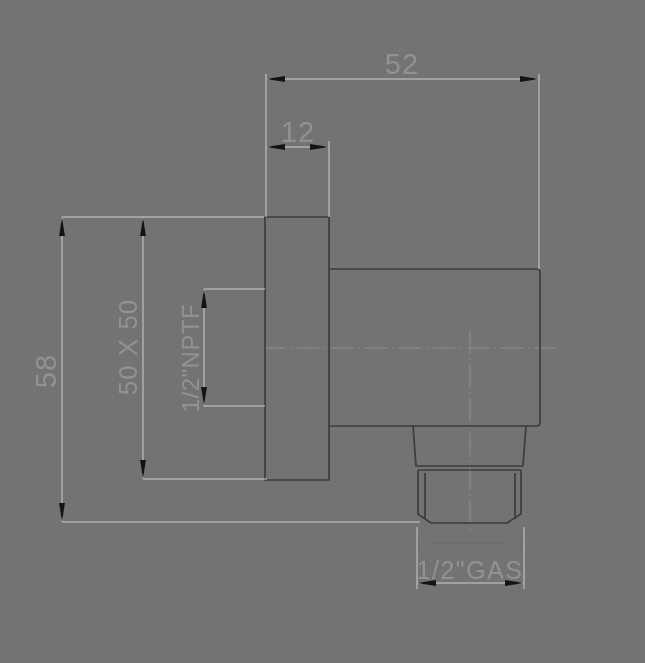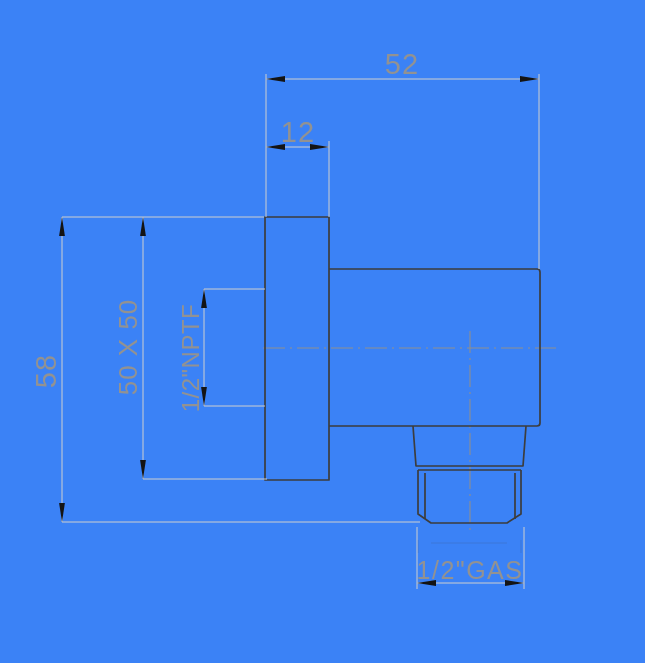--- a/index.html
+++ b/index.html
@@ -4,21 +4,21 @@
 <style>
   html, body {
     margin: 0;
     padding: 0;
     background: #ffffff;
   }
   .canvas {
     position: relative;
     width: 645px;
     height: 663px;
-    background: #3b82f6;
+    background: #737373;
     overflow: hidden;
     font-family: "Liberation Sans", sans-serif;
   }
   svg { display: block; }
 
   
   .ln-part {
     stroke: #3d3d3d;
     stroke-width: 1.7;
     fill: none;

